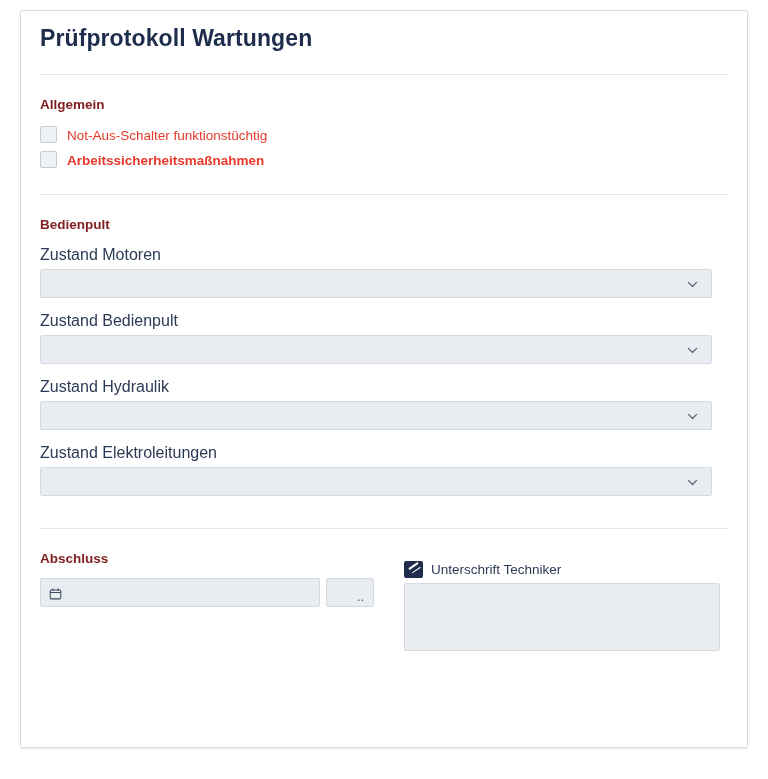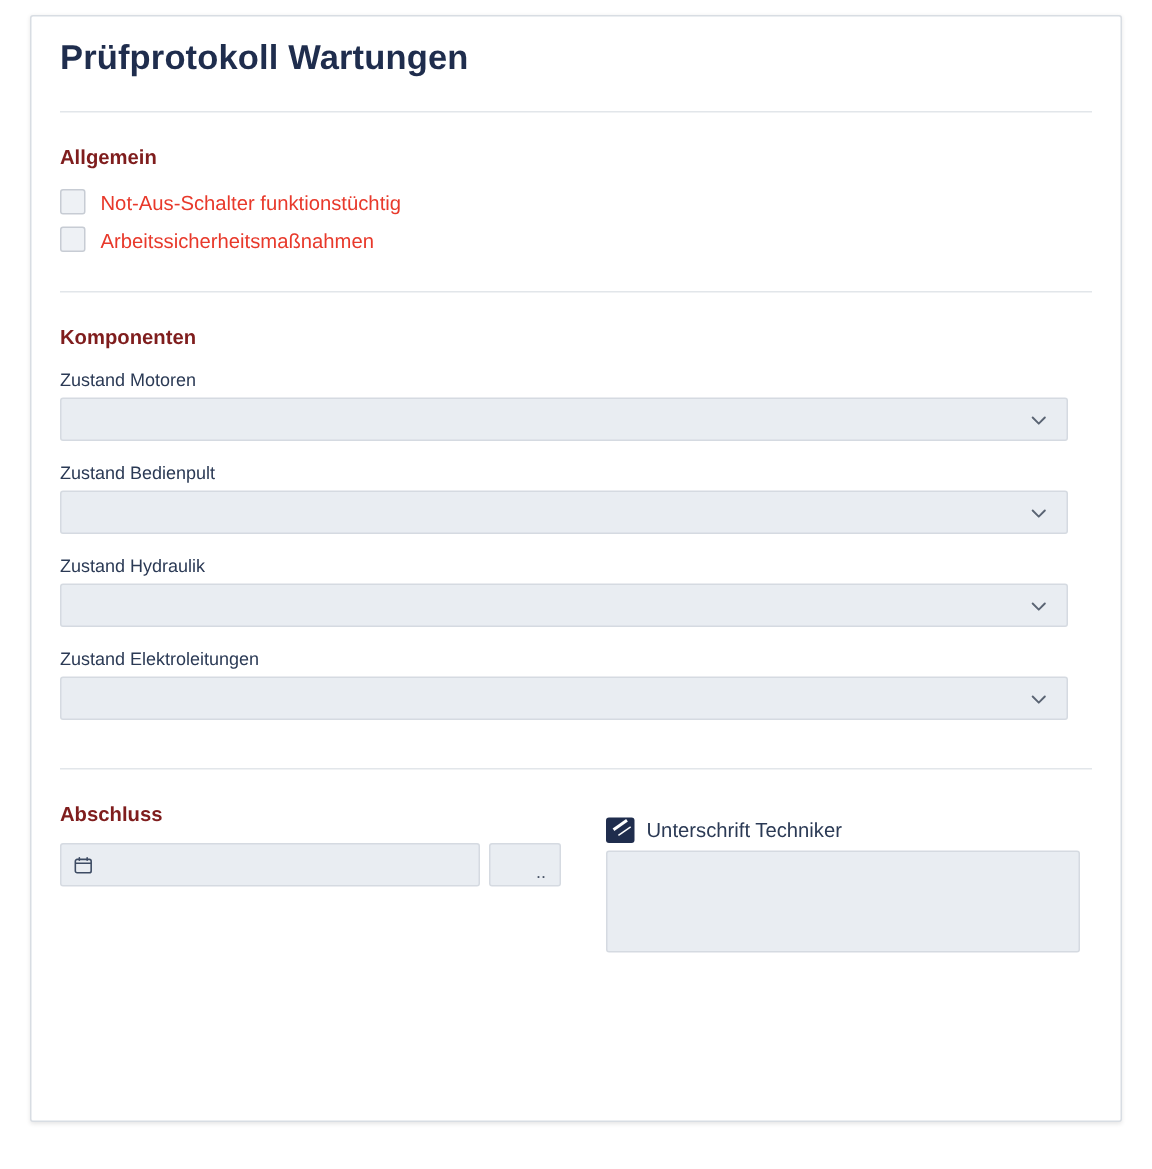--- a/index.html
+++ b/index.html
@@ -75,21 +75,21 @@
     margin-left: 10px;
     font-size: 13.5px;
     color: #e8392b;
   }
   
   .field {
     margin: 14px 0 0 19px;
     width: 672px;
   }
   .field-label {
-    font-size: 12px;
+    font-size: 16px;
     color: #2b3a55;
     margin-bottom: 5px;
   }
   .select {
     position: relative;
     height: 29px;
     background: #e9edf2;
     border: 1px solid #d5dae1;
     border-radius: 2px;
     box-sizing: border-box;
@@ -252,26 +252,26 @@
 
       <div class="section-title">Allgemein</div>
 
       <div class="check-row">
         <div class="checkbox"></div>
         <div class="check-label" style="color: rgb(232, 57, 43);">Not-Aus-Schalter funktionstüchtig</div>
       </div>
 
       <div class="check-row second">
         <div class="checkbox"></div>
-        <div class="check-label" style="color: rgb(232, 57, 43);">Arbeitssicherheitsmaßnahmen</div>
+        <div class="check-label" style="color: rgb(232, 57, 43); font-weight: bold;">Arbeitssicherheitsmaßnahmen</div>
       </div>
 
       <div class="rule" style="margin-top:26px;"></div>
 
-      <div class="section-title">Komponenten</div>
+      <div class="section-title">Bedienpult</div>
 
       <div class="field">
         <div class="field-label">Zustand Motoren</div>
         <div class="select">
           <span class="chev">
             <svg viewBox="0 0 16 16" width="13" height="13">
                 <path d="M3 6 L8 11 L13 6" fill="none" stroke="currentColor" stroke-width="1.6" stroke-linecap="round" stroke-linejoin="round"></path>
               </svg>
           </span>
         </div>

